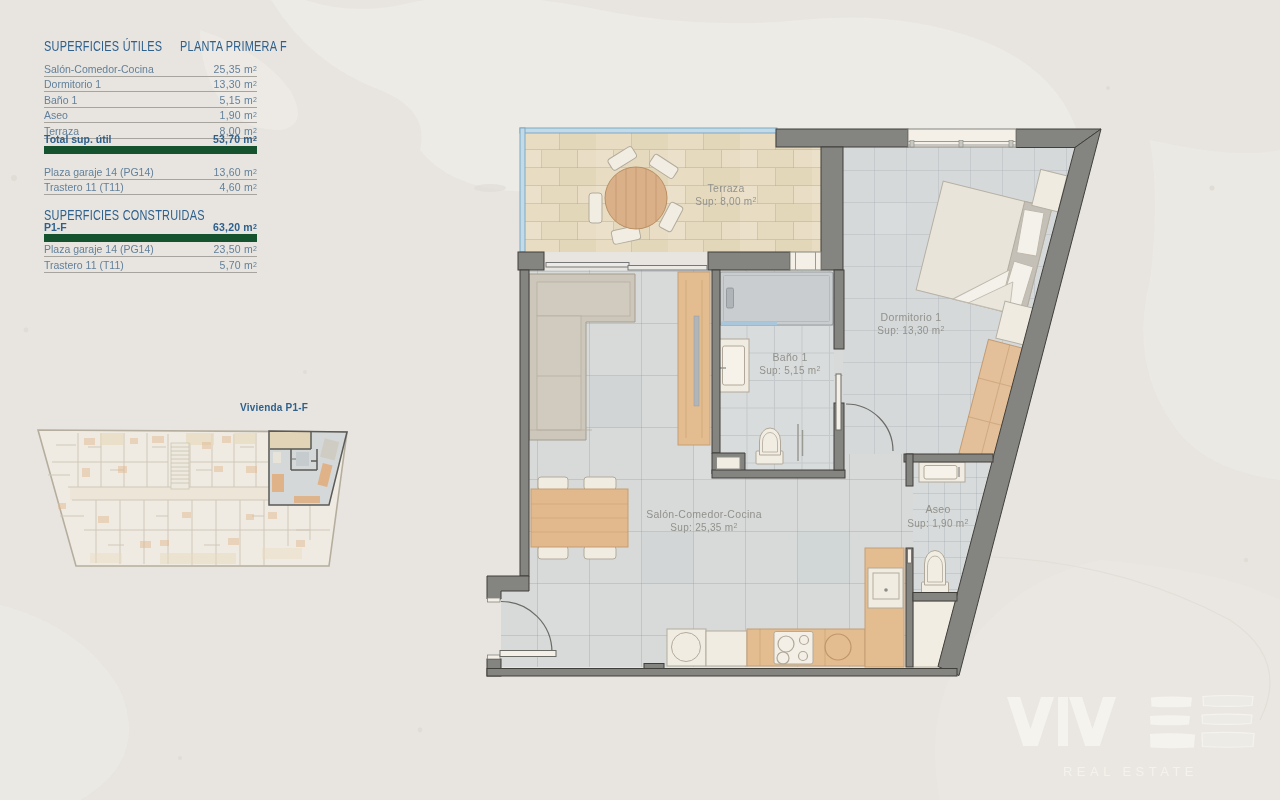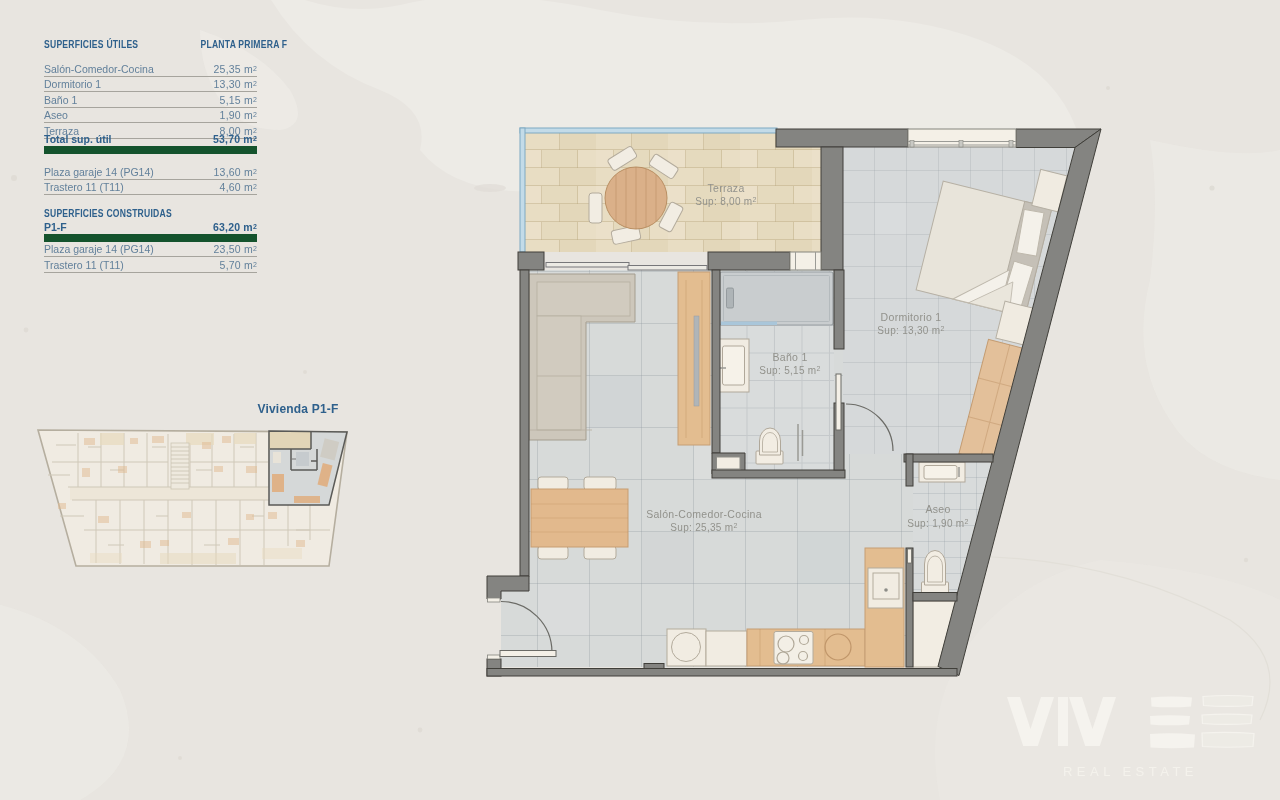--- a/index.html
+++ b/index.html
@@ -1,26 +1,26 @@
 <!DOCTYPE html>
 <html><head>
 <meta charset="utf-8">
 <style>
   html,body{margin:0;padding:0}
   .page{position:relative;width:1280px;height:800px;background:#e8e5e0;overflow:hidden;
         font-family:"Liberation Sans",sans-serif}
   .tbl{position:absolute;left:44px;top:38px;width:243px;color:#62809b}
-  .hd{position:relative;height:15px;font-size:11px;font-weight:bold;color:#2e608c;letter-spacing:.3px;white-space:nowrap}
+  .hd{position:relative;height:15px;font-size:14px;font-weight:normal;color:#2e608c;letter-spacing:.3px;white-space:nowrap}
   .hd .l{position:absolute;left:0;top:0;transform:scaleX(.78);transform-origin:0 0}
   .hd .r{position:absolute;right:0;top:0;transform:scaleX(.78);transform-origin:100% 0}
   .row{position:relative;width:213px;height:15.5px;font-size:10.5px;display:flex;justify-content:space-between;align-items:flex-end;border-bottom:1px solid #a6a49d;box-sizing:border-box;padding-bottom:1px}
   .row.b{font-weight:bold;color:#2e608c;border-bottom:8px solid #14532d}
   .row span.v{letter-spacing:.2px}
   sup{font-size:7px;vertical-align:2px}
-  .viv{position:absolute;left:240px;top:402px;width:116px;text-align:center;font-size:12px;font-weight:bold;color:#2e608c;letter-spacing:.2px}
+  .viv{position:absolute;left:240px;top:402px;width:116px;text-align:left;font-size:10px;font-weight:bold;color:#2e608c;letter-spacing:.2px}
 </style>
 </head>
 <body>
 <div class="page">
 
 <svg width="1280" height="800" style="position:absolute;left:0;top:0">
   <g fill="#edebe6">
     <path d="M260,-20 Q300,60 380,90 Q430,110 420,150 Q460,200 560,190 Q660,175 740,185 Q840,195 900,170 Q980,150 1020,170 Q1060,190 1080,140 Q1060,70 980,40 Q900,10 800,20 Q700,30 600,10 Q480,-15 400,5 Q330,20 260,-20 Z"></path>
     <path d="M200,30 Q260,50 290,90 Q310,125 280,130 Q240,130 220,100 Q200,70 200,30 Z" opacity=".8"></path>
     <path d="M1150,140 Q1240,160 1280,150 L1280,480 Q1200,470 1170,420 Q1130,360 1150,280 Q1160,200 1150,140 Z" opacity=".7"></path>

